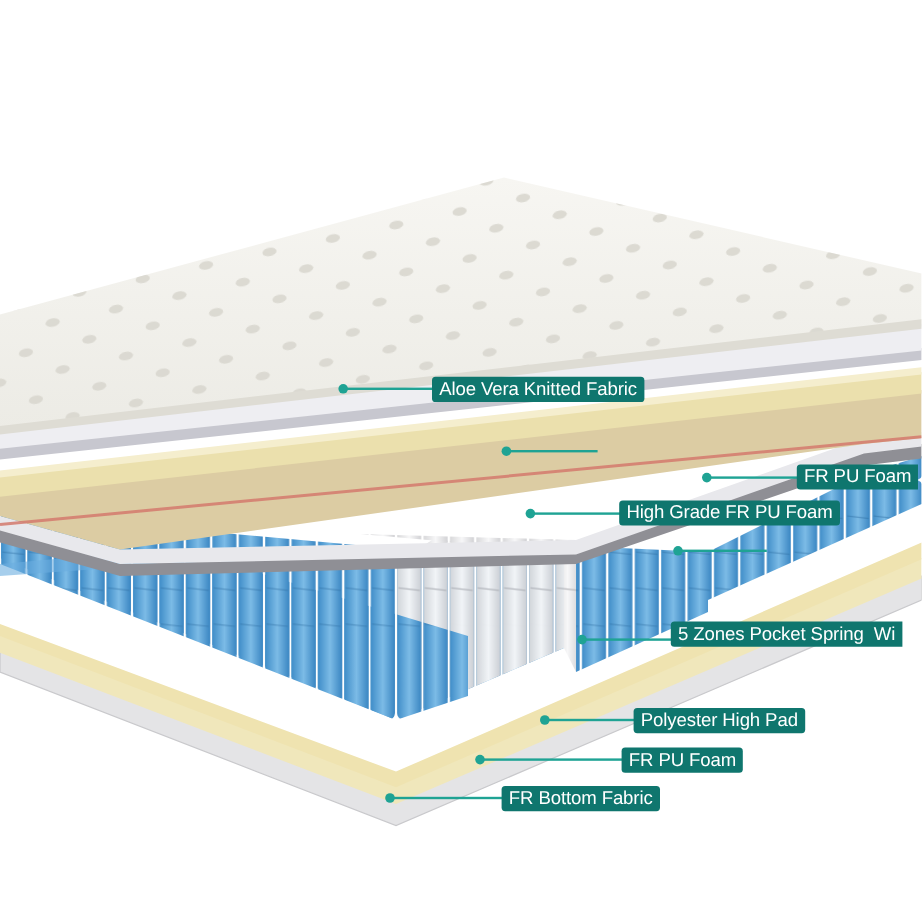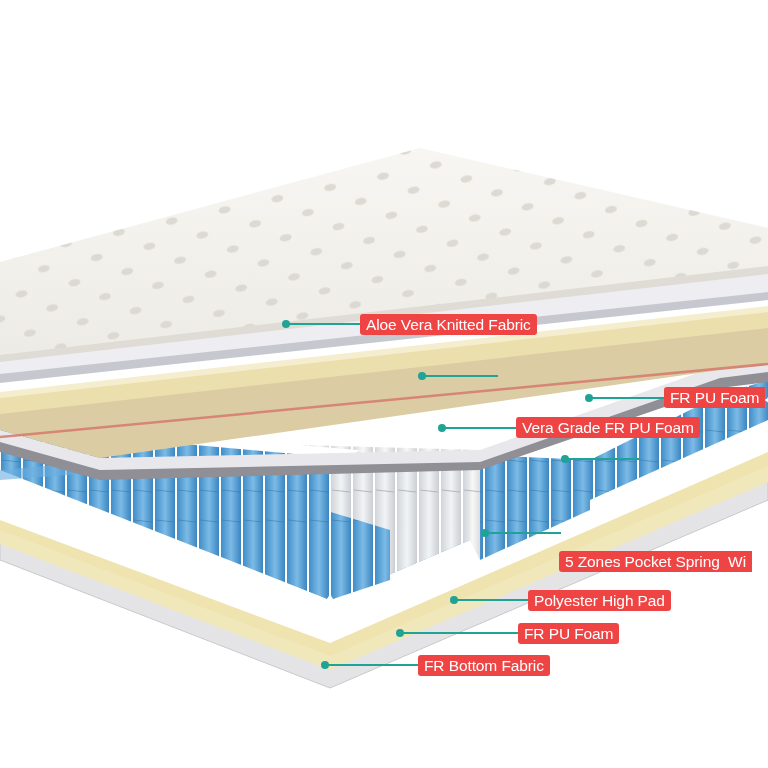--- a/index.html
+++ b/index.html
@@ -1,21 +1,21 @@
 <!DOCTYPE html>
 <html><head>
 <meta charset="utf-8">
 <style>
   html, body { margin: 0; padding: 0; background: #ffffff; }
   body { width: 768px; height: 768px; overflow: hidden; position: relative; font-family: "Liberation Sans", sans-serif; }
   #stage { position: absolute; left: 0; top: 0; width: 768px; height: 768px; }
   svg.art { position: absolute; left: 0; top: 0; }
   .label {
     position: absolute;
-    background: #ef4444;
+    background: #0f766e;
     color: #ffffff;
     font-family: "Liberation Sans", sans-serif;
     font-size: 15.5px;
     line-height: 21px;
     height: 21px;
     padding: 0 6px;
     border-radius: 3px;
     white-space: nowrap;
     letter-spacing: -0.1px;
     box-sizing: border-box;
@@ -114,28 +114,28 @@
 
   <div class="dot" style="left:418px;top:372px;"></div>
   <div class="leader" style="left:422px;top:375px;width:76px;"></div>
 
   <div class="dot" style="left:585px;top:394px;"></div>
   <div class="leader" style="left:589px;top:397px;width:76px;"></div>
   <div class="label" style="left:664px;top:387px;border-radius:3px 0 0 3px;">FR PU Foam</div>
 
   <div class="dot" style="left:438px;top:424px;"></div>
   <div class="leader" style="left:442px;top:427px;width:76px;"></div>
-  <div class="label" style="left:516px;top:417px;">Vera Grade FR PU Foam</div>
+  <div class="label" style="left:516px;top:417px;">High Grade FR PU Foam</div>
 
   <div class="dot" style="left:561px;top:455px;"></div>
   <div class="leader" style="left:565px;top:458px;width:74px;"></div>
 
   <div class="dot" style="left:481px;top:529px;"></div>
   <div class="leader" style="left:485px;top:532px;width:76px;"></div>
-  <div class="label" style="left:559px;top:551px;border-radius:3px 0 0 3px;white-space:pre;">5 Zones Pocket Spring  Wi</div>
+  <div class="label" style="left:559px;top:518px;border-radius:3px 0 0 3px;white-space:pre;">5 Zones Pocket Spring  Wi</div>
 
   <div class="dot" style="left:450px;top:596px;"></div>
   <div class="leader" style="left:454px;top:599px;width:76px;"></div>
   <div class="label" style="left:528px;top:590px;">Polyester High Pad</div>
 
   <div class="dot" style="left:396px;top:629px;"></div>
   <div class="leader" style="left:400px;top:632px;width:120px;"></div>
   <div class="label" style="left:518px;top:623px;">FR PU Foam</div>
 
   <div class="dot" style="left:321px;top:661px;"></div>

